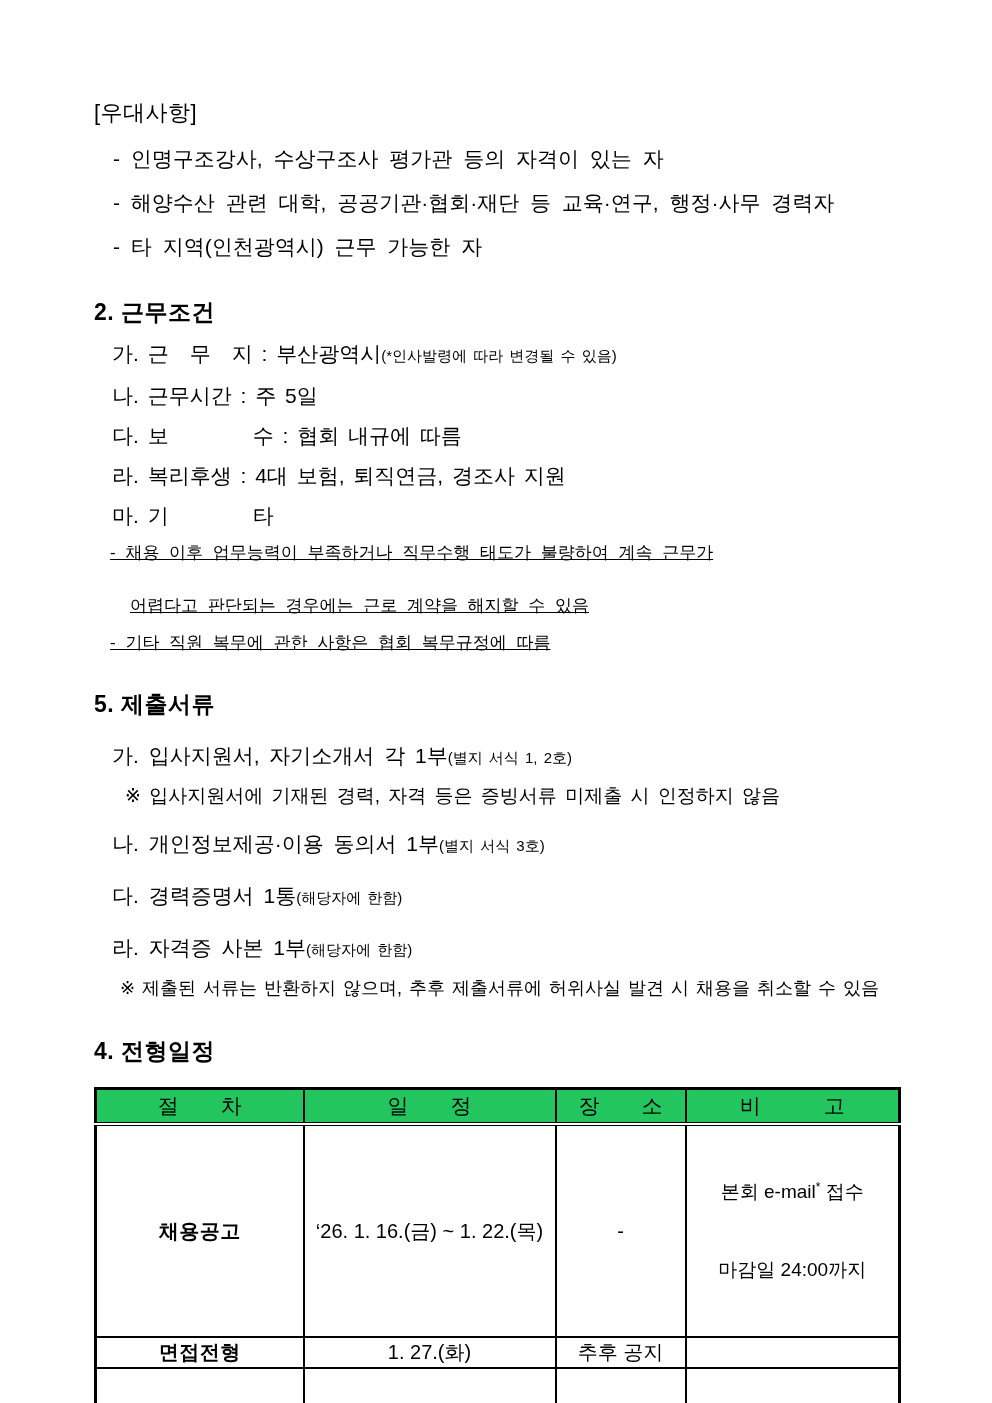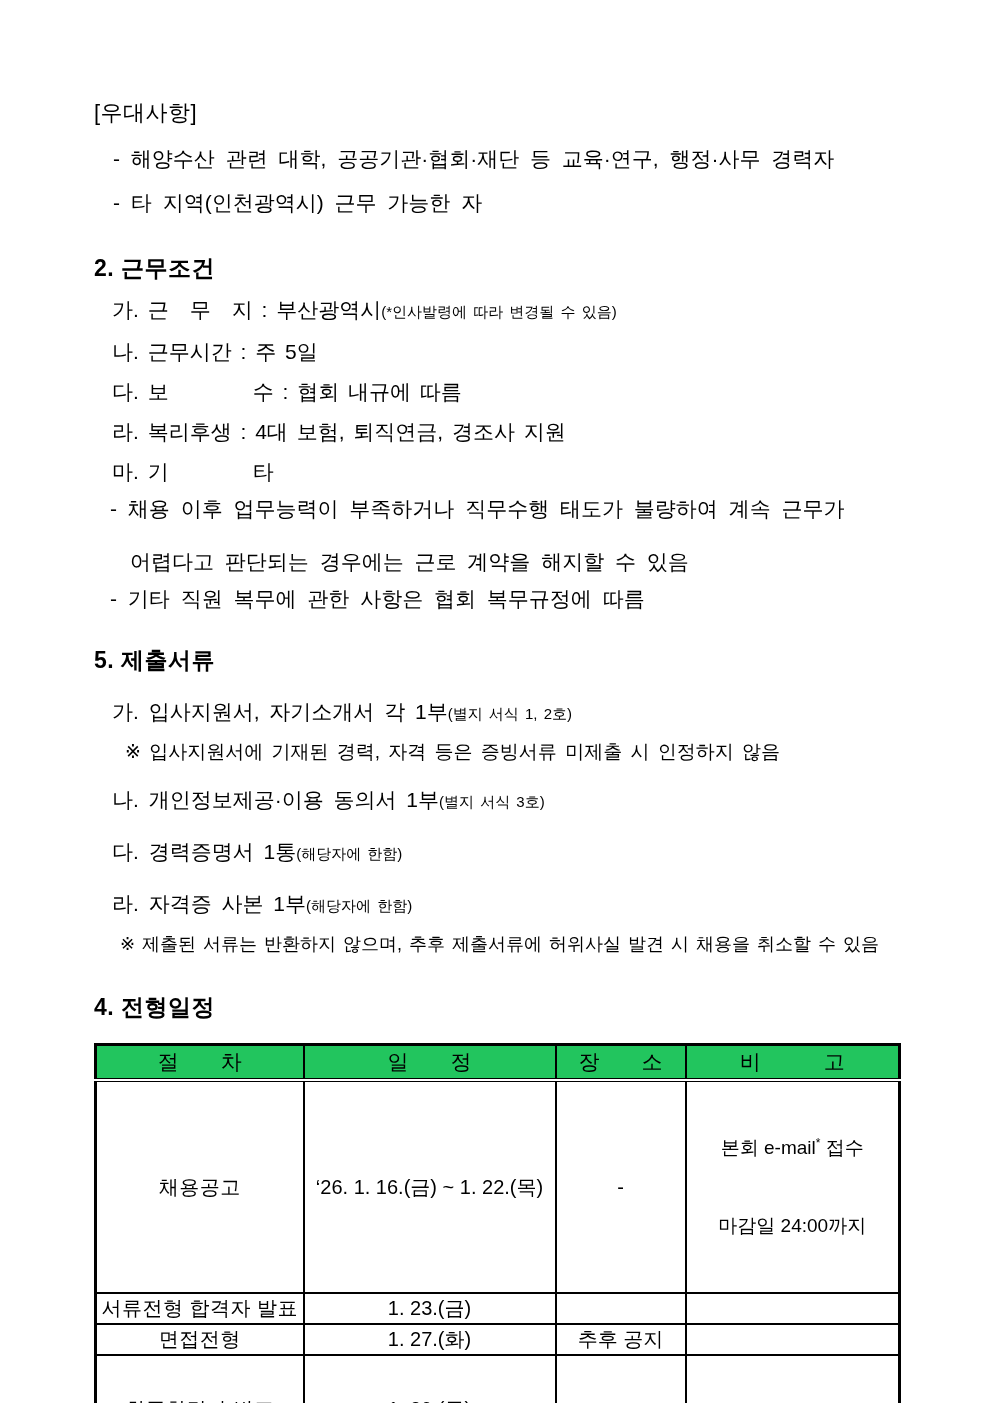--- a/index.html
+++ b/index.html
@@ -46,26 +46,27 @@
     padding-left: 18px;
     white-space: pre-wrap;
     word-spacing: 3px;
     line-height: 28px;
   }
   .small-run {
     font-size: 15px;
     word-spacing: 2px;
   }
   .sub-bullet {
-    font-size: 21px;
+    font-size: 17px;
     margin-top: 9px;
     padding-left: 16px;
     word-spacing: 5px;
     white-space: pre-wrap;
     line-height: 28px;
+    text-decoration: underline;
   }
   .sub-bullet-cont {
     padding-left: 36px;
     margin-top: 25px;
   }
   .doc-item {
     font-size: 21px;
     margin-top: 22px;
     padding-left: 18px;
     white-space: pre-wrap;
@@ -111,41 +112,42 @@
     font-size: 21px;
     height: 30px;
   }
   table.schedule thead th {
     border-bottom: 4px double #000000;
   }
   table.schedule td {
     font-size: 20px;
   }
   table.schedule td.proc {
-    font-weight: normal;
+    font-weight: bold;
     letter-spacing: 0.5px;
   }
   table.schedule tr.tall td { height: 54px; }
   table.schedule tr.short td { height: 26px; }
   table.schedule td.note {
     font-size: 19px;
     line-height: 26px;
   }
   sup.asterisk {
     font-size: 12px;
     vertical-align: super;
     line-height: 0;
   }
 </style>
 </head>
 <body>
 
 <div class="page">
 
   <div class="pref-title">[우대사항]</div>
+  <div class="bullet-line">- 인명구조강사, 수상구조사 평가관 등의 자격이 있는 자</div>
   <div class="bullet-line">- 해양수산 관련 대학, 공공기관·협회·재단 등 교육·연구, 행정·사무 경력자</div>
   <div class="bullet-line">- 타 지역(인천광역시) 근무 가능한 자</div>
 
   <div class="section-heading sec2-heading">2. 근무조건</div>
   <div class="work-item"><span>가. 근　무　지 : 부산광역시</span><span class="small-run">(*인사발령에 따라 변경될 수 있음)</span></div>
   <div class="work-item"><span>나. 근무시간 : 주 5일</span></div>
   <div class="work-item"><span>다. 보　　　　수 : 협회 내규에 따름</span></div>
   <div class="work-item"><span>라. 복리후생 : 4대 보험, 퇴직연금, 경조사 지원</span></div>
   <div class="work-item"><span>마. 기　　　　타</span></div>
   <div class="sub-bullet">- 채용 이후 업무능력이 부족하거나 직무수행 태도가 불량하여 계속 근무가</div>
@@ -181,26 +183,20 @@
       <tr class="tall">
         <td class="proc">채용공고</td>
         <td>‘26. 1. 16.(금) ~ 1. 22.(목)</td>
         <td>-</td>
         <td class="note">
           <div><span>본회 e-mail</span><sup class="asterisk">*</sup><span> 접수</span></div>
           <div>마감일 24:00까지</div>
         </td>
       </tr>
       <tr class="short">
-        <td class="proc">서류전형 합격자 발표</td>
-        <td>1. 23.(금)</td>
-        <td></td>
-        <td class="note"></td>
-      </tr>
-      <tr class="short">
         <td class="proc">면접전형</td>
         <td>1. 27.(화)</td>
         <td>추후 공지</td>
         <td class="note"></td>
       </tr>
       <tr class="tall">
         <td class="proc">최종합격자 발표</td>
         <td>1. 29.(목)</td>
         <td>-</td>
         <td class="note">

